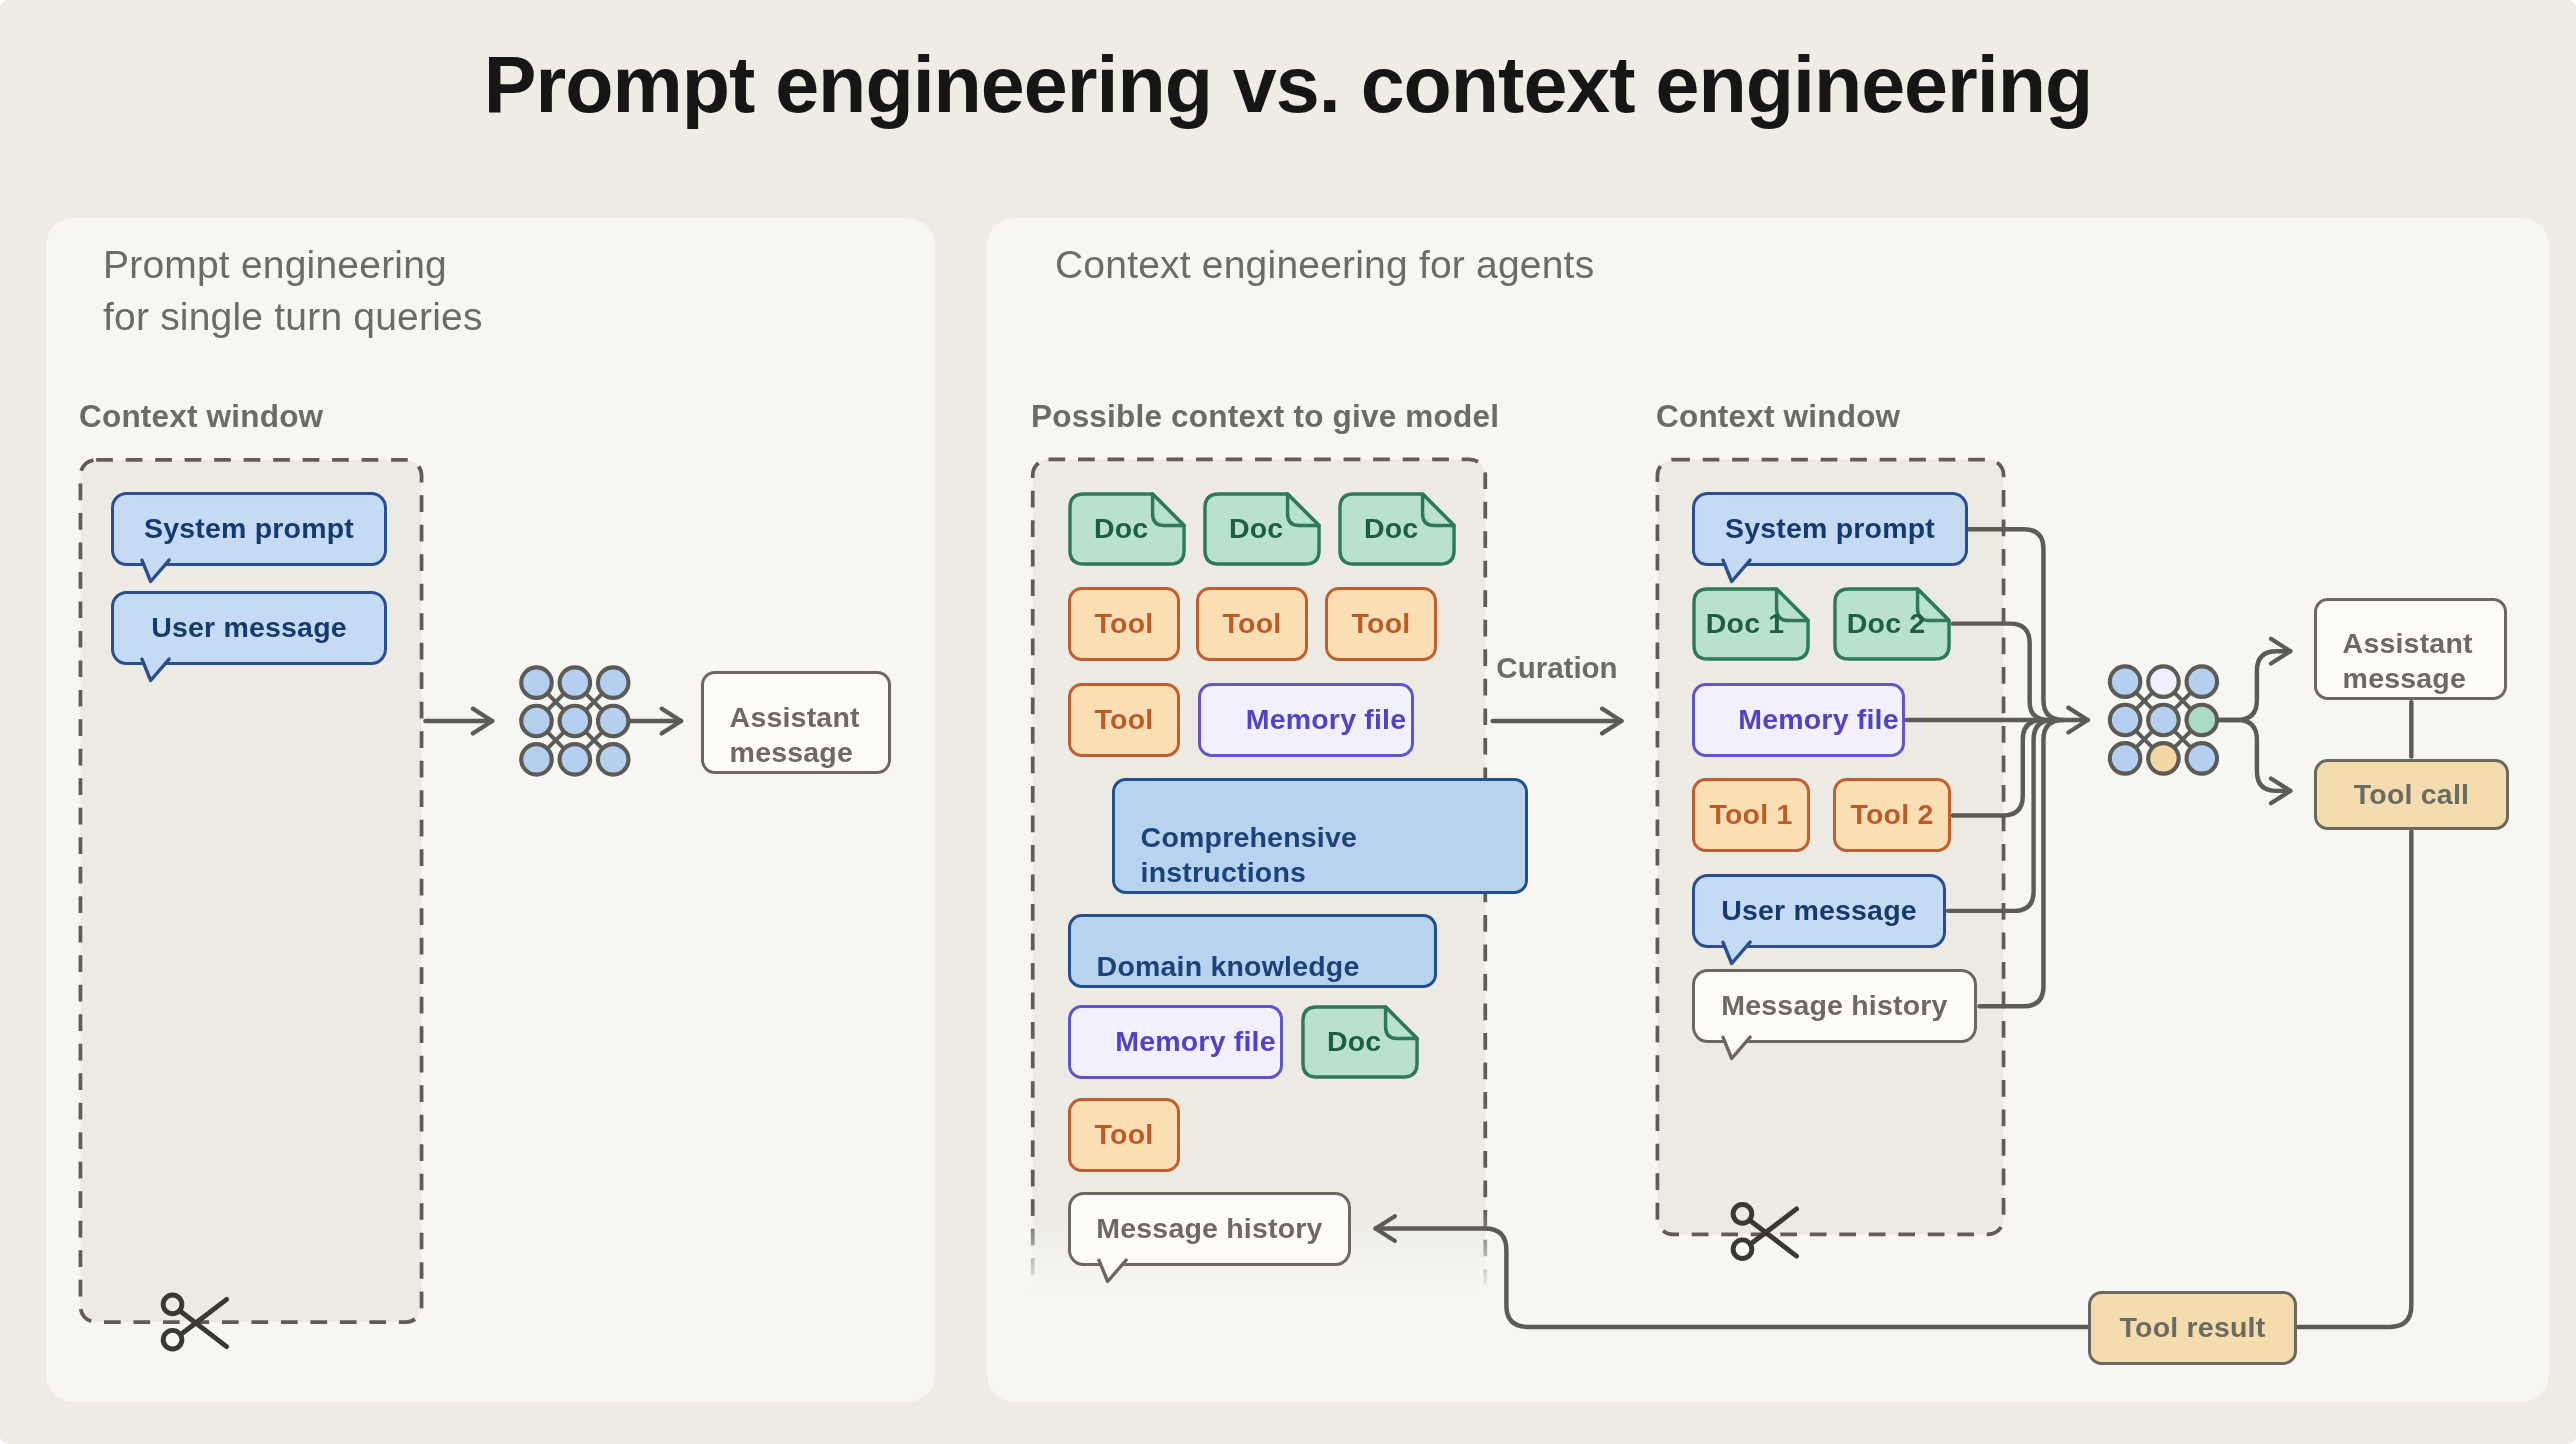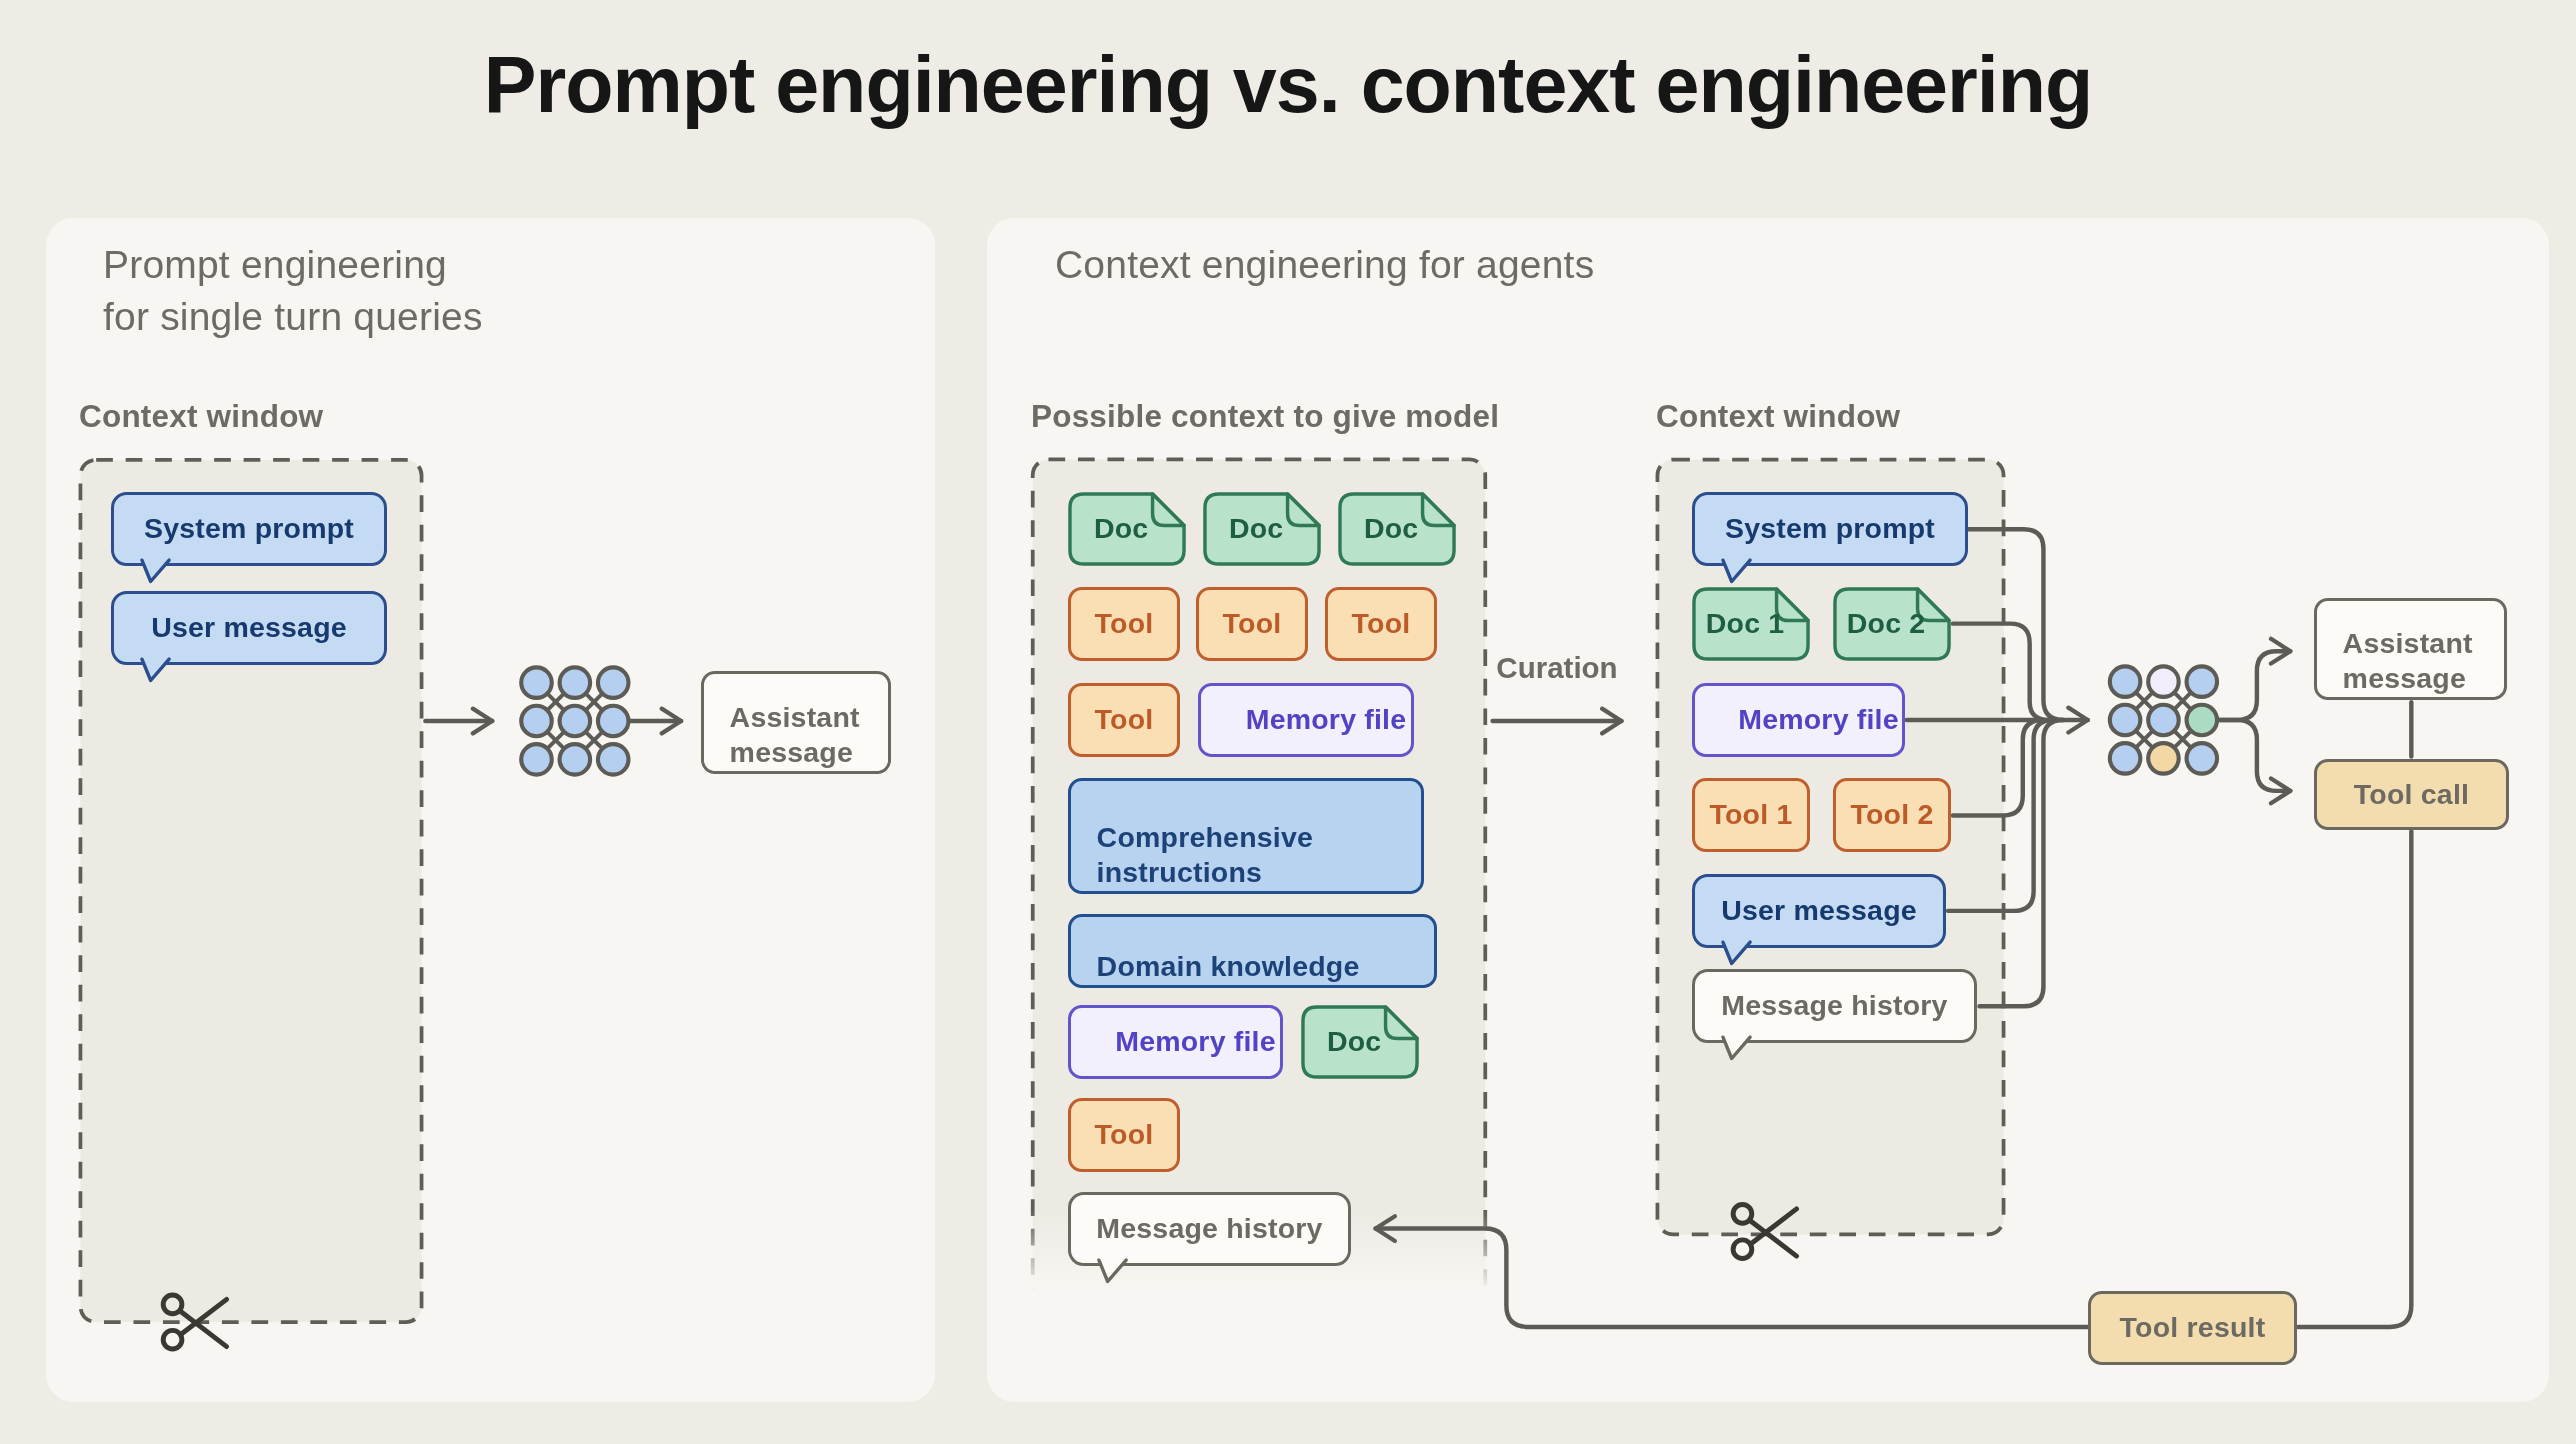--- a/index.html
+++ b/index.html
@@ -10,21 +10,21 @@
     --rect-blue-bg:#b7d3f0; --rect-blue-border:#20508e; --rect-blue-text:#1c4278;
     --doc-bg:#b9e2ca; --doc-border:#2f7a55; --doc-text:#1f5f41;
     --tool-bg:#fadfb5; --tool-border:#c05f2e; --tool-text:#bc5b28;
     --memory-bg:#f1f0fc; --memory-border:#6254cb; --memory-text:#5243c4;
     --neutral-bg:#fcfbf7; --neutral-border:#6b695f; --neutral-text:#6c6a62;
     --tan-bg:#f3dcae;
     --net-blue:#b5cff1; --net-lavender:#f1edfb; --net-green:#abdcc3; --net-orange:#f3d7a5;
   }
   html,body{margin:0;padding:0;}
   .page{position:relative;width:2576px;height:1444px;background:var(--page-bg);
-        font-family:"Liberation Sans",sans-serif;overflow:hidden;}
+        font-family:"Liberation Sans",sans-serif;overflow:hidden;border-radius:8px;}
   .title{position:absolute;left:0;right:0;top:39px;text-align:center;
          font-size:79px;font-weight:bold;color:var(--title-text);letter-spacing:-1px;z-index:1;}
   .card{position:absolute;top:218px;height:1184px;background:var(--card-bg);border-radius:27.6px;z-index:0;}
   .card-left{left:46px;width:889px;}
   .card-right{left:987px;width:1562px;}
   .panel-heading{position:absolute;font-size:39px;font-weight:normal;color:var(--heading-text);
                  line-height:1.33;z-index:1;letter-spacing:0.2px;margin-left:24px;}
   .sec-label{position:absolute;font-size:31.5px;font-weight:bold;color:var(--heading-text);z-index:1;letter-spacing:0.2px;}
   .curation{position:absolute;left:1471px;top:651px;width:172px;text-align:center;
             font-size:29.5px;font-weight:bold;color:var(--heading-text);z-index:3;}
@@ -217,21 +217,21 @@
     </div>
   <div class="box v-tool" style="left:1325px;top:587px;width:112px;height:74px">
     <span>Tool</span>
     </div>
   <div class="box v-tool" style="left:1068px;top:683px;width:112px;height:74px">
     <span>Tool</span>
     </div>
   <div class="box v-memory" style="left:1198px;top:683px;width:216px;height:74px">
     <span>Memory file</span>
     </div>
-  <div class="box v-rect-blue align-left" style="left:1068px;top:778px;width:356px;height:116px">
+  <div class="box v-rect-blue align-left" style="left:1112px;top:778px;width:416px;height:116px">
     <span>Comprehensive instructions</span>
     </div>
   <div class="box v-rect-blue align-left" style="left:1068px;top:914px;width:369px;height:74px">
     <span>Domain knowledge</span>
     </div>
   <div class="box v-memory" style="left:1068px;top:1005px;width:215px;height:74px">
     <span>Memory file</span>
     </div>
   <div class="box v-doc" style="left:1301px;top:1005px;width:118px;height:74px">
     <svg class="docshape" viewBox="0 0 120 75" preserveAspectRatio="none">

